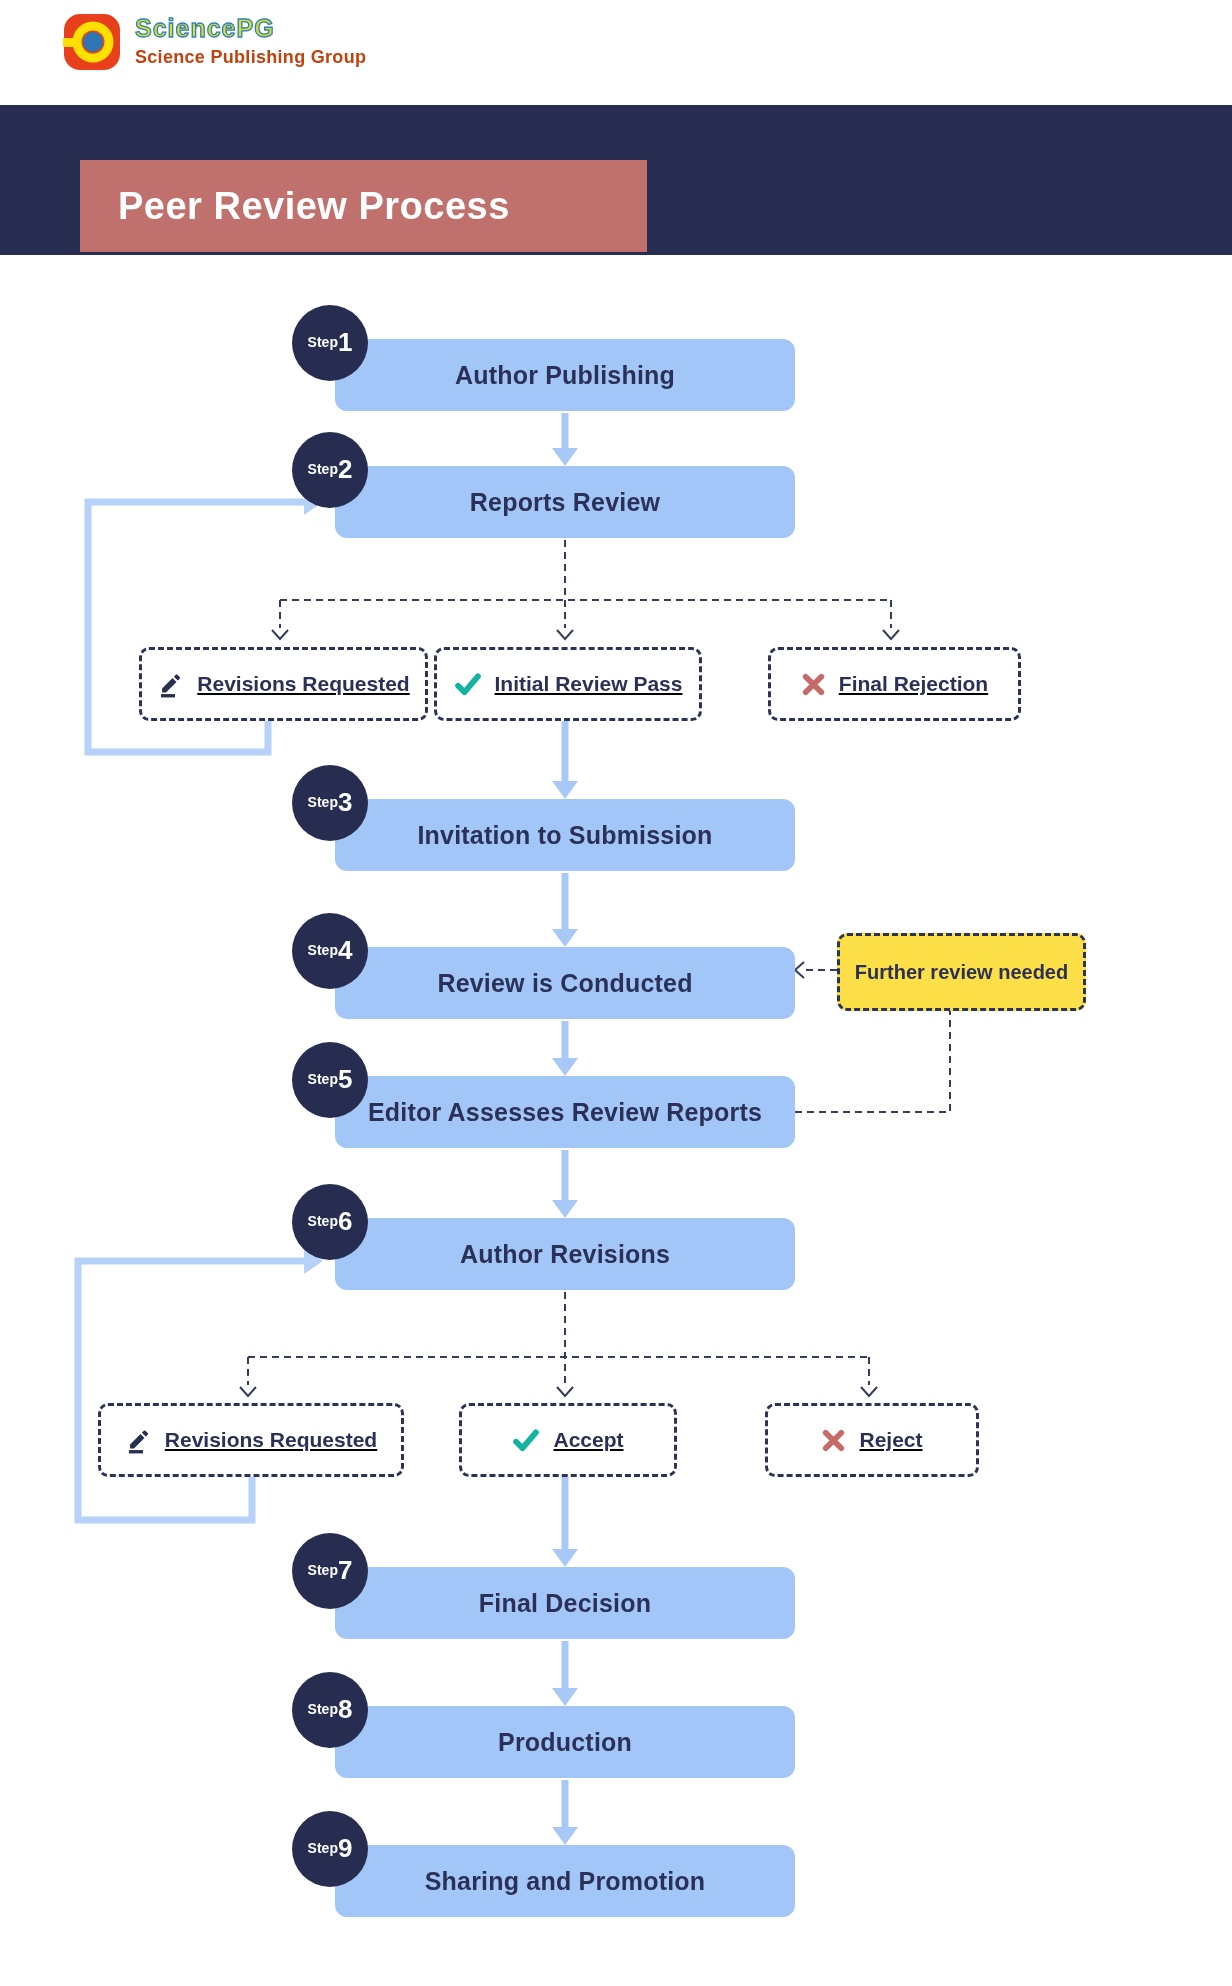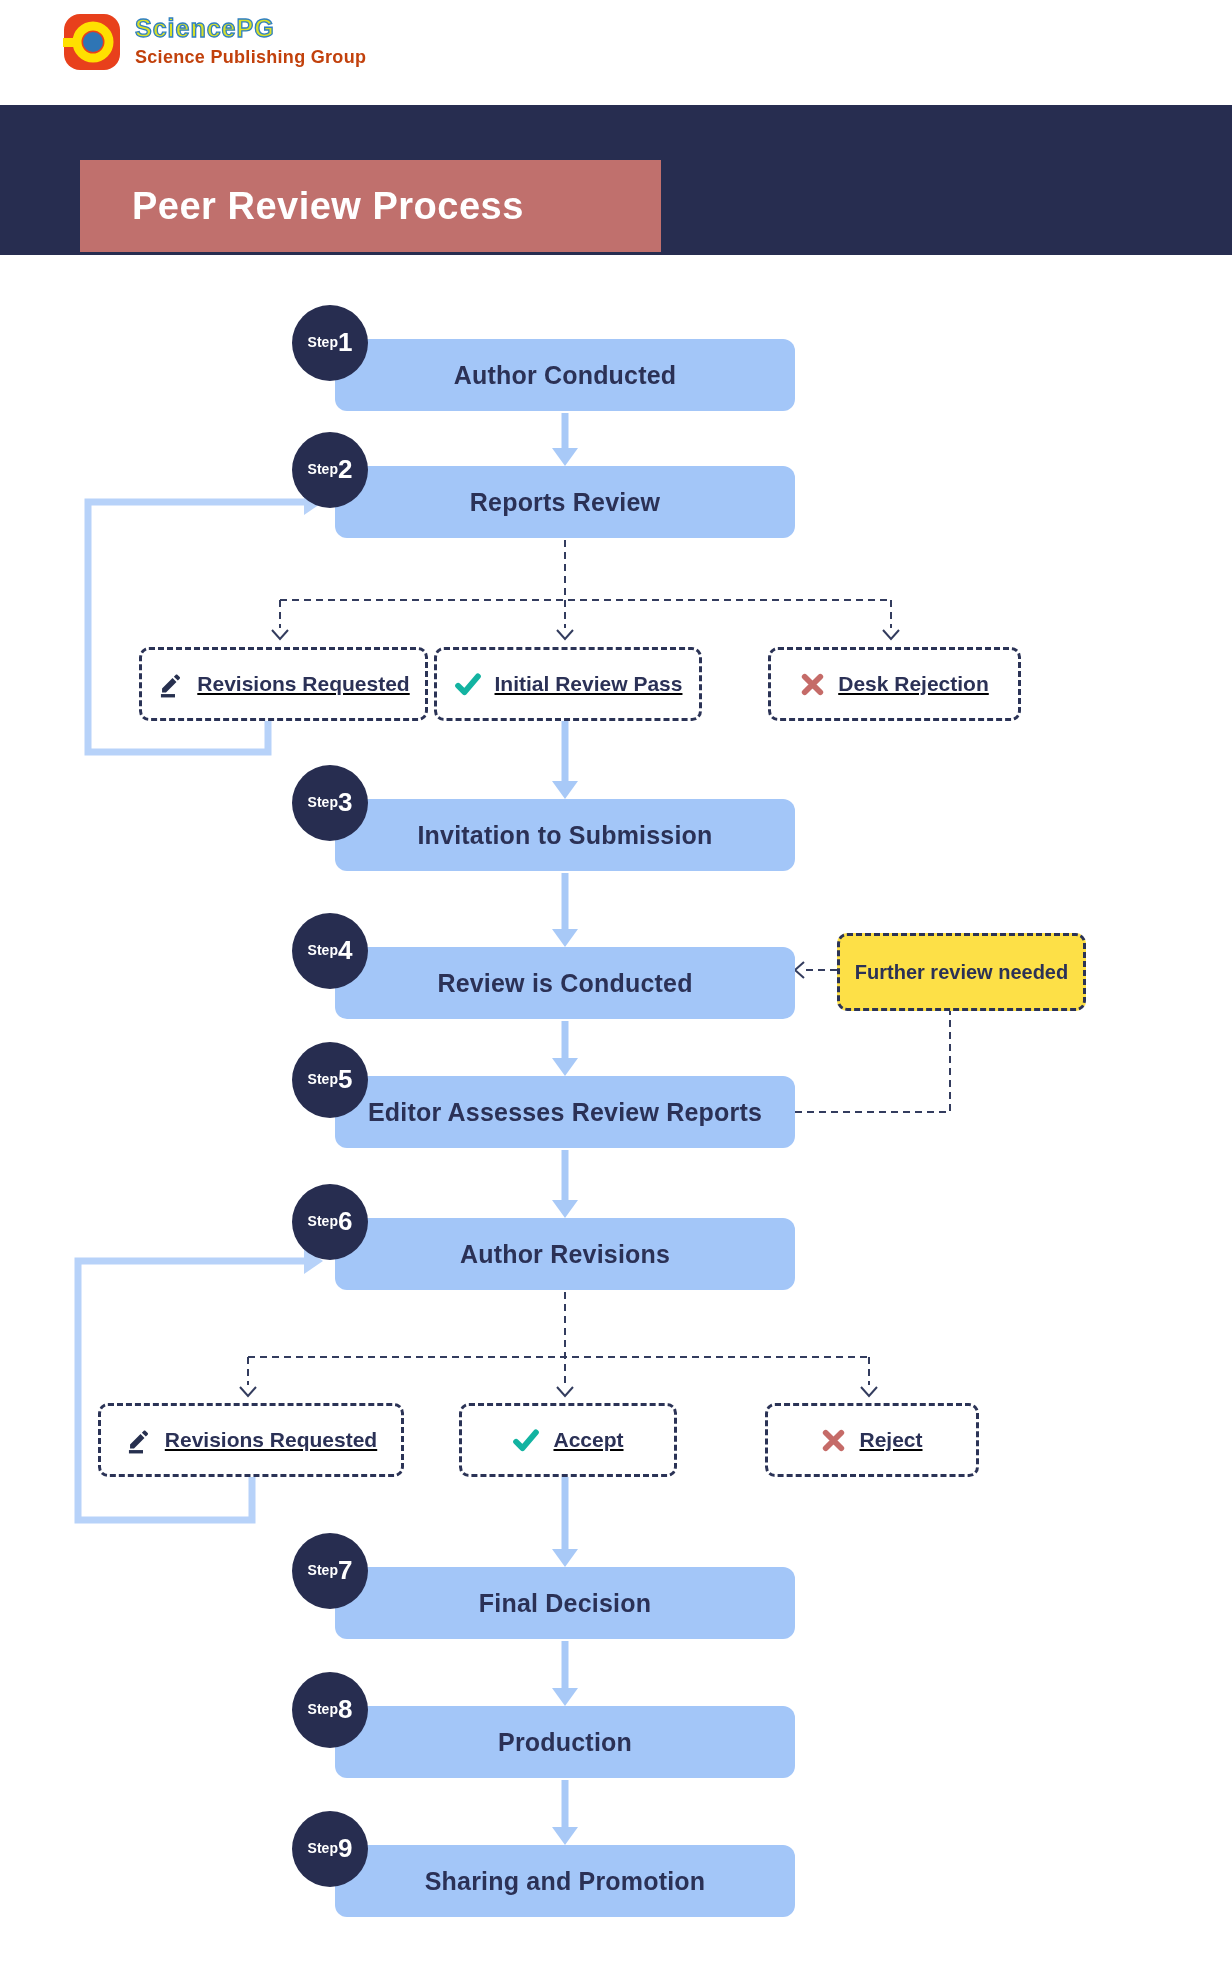--- a/index.html
+++ b/index.html
@@ -7,21 +7,21 @@
         font-family:"Liberation Sans",sans-serif;overflow:hidden;}
 
   
   .logo{position:absolute;left:63px;top:13px;display:flex;align-items:center;gap:14px;}
   .logo-text .brand{font-size:25px;font-weight:bold;color:#d8e02a;
         -webkit-text-stroke:1.3px #2f7fc1;letter-spacing:1px;line-height:1;}
   .logo-text .tagline{font-size:18px;font-weight:bold;color:#c2410c;margin-top:6px;letter-spacing:.3px;}
 
   .band{position:absolute;left:0;top:105px;width:1232px;height:150px;background:#272d50;}
   .title-box{position:absolute;left:80px;top:160px;width:567px;height:92px;background:#c0706d;
-        display:flex;align-items:center;padding-left:14px;}
+        display:flex;align-items:center;}
   .title-box h1{margin:0 0 0 38px;font-size:38px;font-weight:bold;color:#ffffff;letter-spacing:.5px;}
 
   
   svg.connectors{position:absolute;left:0;top:0;z-index:1;}
 
   
   .flow-box{position:absolute;left:335px;width:460px;height:72px;background:#a3c6f8;
         border-radius:12px;display:flex;align-items:center;justify-content:center;z-index:2;}
   .flow-box span{font-size:25px;font-weight:bold;color:#2b3156;letter-spacing:.2px;}
 
@@ -118,21 +118,21 @@
       <div class="tagline">Science Publishing Group</div>
     </div>
   </div>
 
   <div class="band"></div>
   <div class="title-box">
     <h1>Peer Review Process</h1>
   </div>
 
   <div class="flow-box" style="top:339px">
-    <span>Author Conducted</span>
+    <span>Author Publishing</span>
     </div>
   <div class="flow-box" style="top:466px">
     <span>Reports Review</span>
     </div>
   <div class="flow-box" style="top:799px">
     <span>Invitation to Submission</span>
     </div>
   <div class="flow-box" style="top:947px">
     <span>Review is Conducted</span>
     </div>
@@ -205,21 +205,21 @@
         </svg>
     </span>
     <span>Initial Review Pass</span>
   </div>
   <div class="decision" style="left:768px;top:647px;width:247px">
     <span class="ic">
       <svg width="25" height="25" viewBox="0 0 24 24" fill="none" stroke="#c56b68" stroke-width="5.5" stroke-linecap="round">
           <path d="M4.5 4.5 L19.5 19.5 M19.5 4.5 L4.5 19.5"></path>
         </svg>
     </span>
-    <span>Desk Rejection</span>
+    <span>Final Rejection</span>
   </div>
 
   <div class="note-box">
     <span>Further review needed</span>
   </div>
 
   <div class="decision" style="left:98px;top:1403px;width:300px">
     <span class="ic">
       <svg width="27" height="27" viewBox="0 0 24 24" fill="#27304f">
           <path d="M4.5 15.5 V19 h3.5 L17.3 9.7 l-3.5-3.5 z M20.2 6.8 c.4-.4.4-1 0-1.4 L18.1 3.3 c-.4-.4-1-.4-1.4 0 l-1.7 1.7 3.5 3.5 z"></path>

